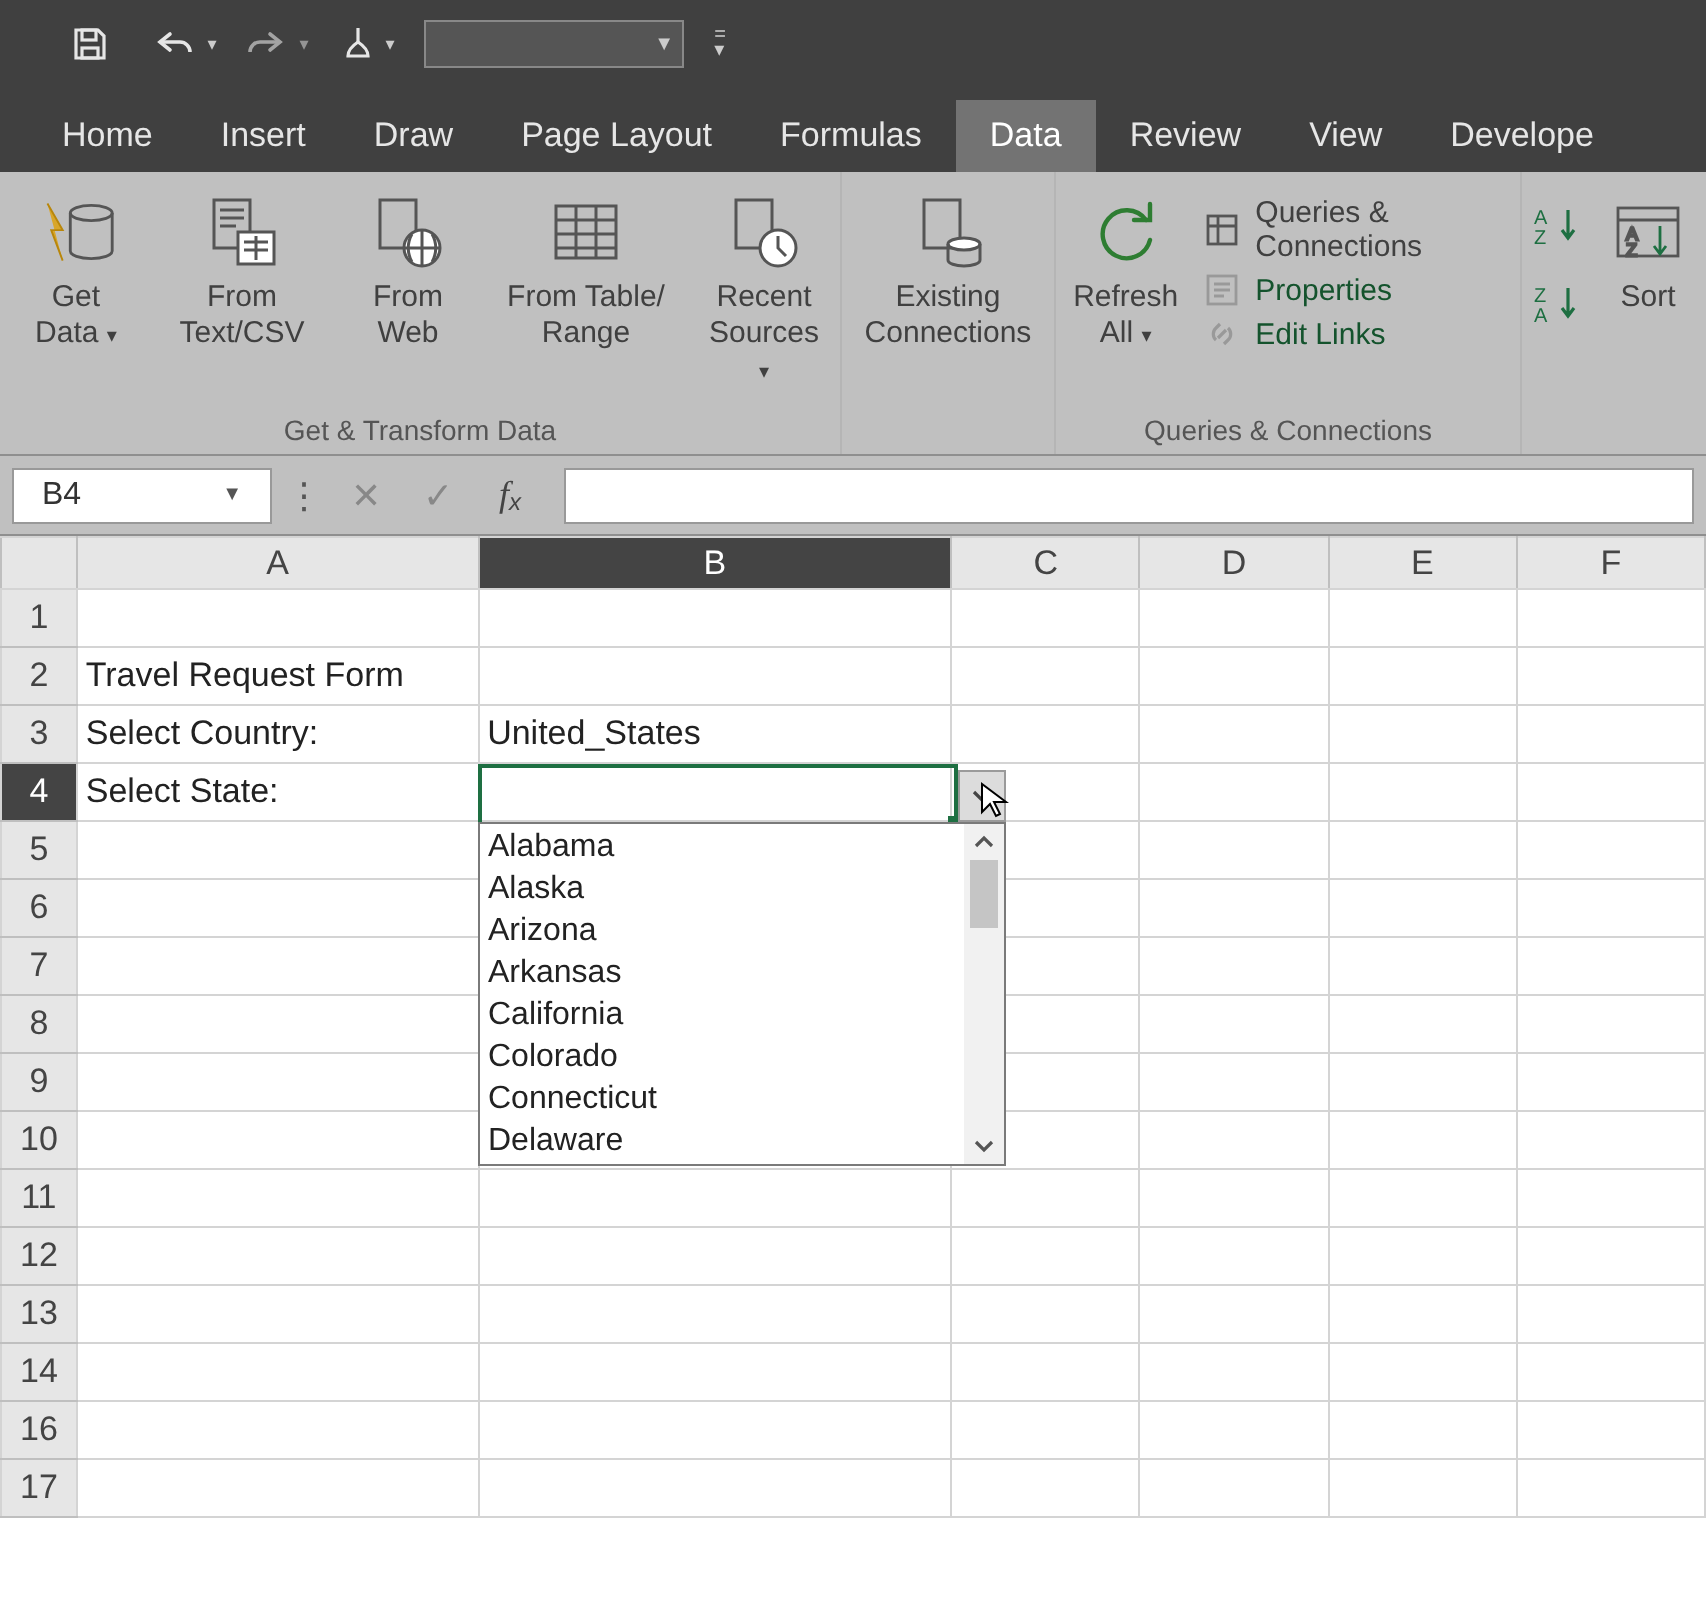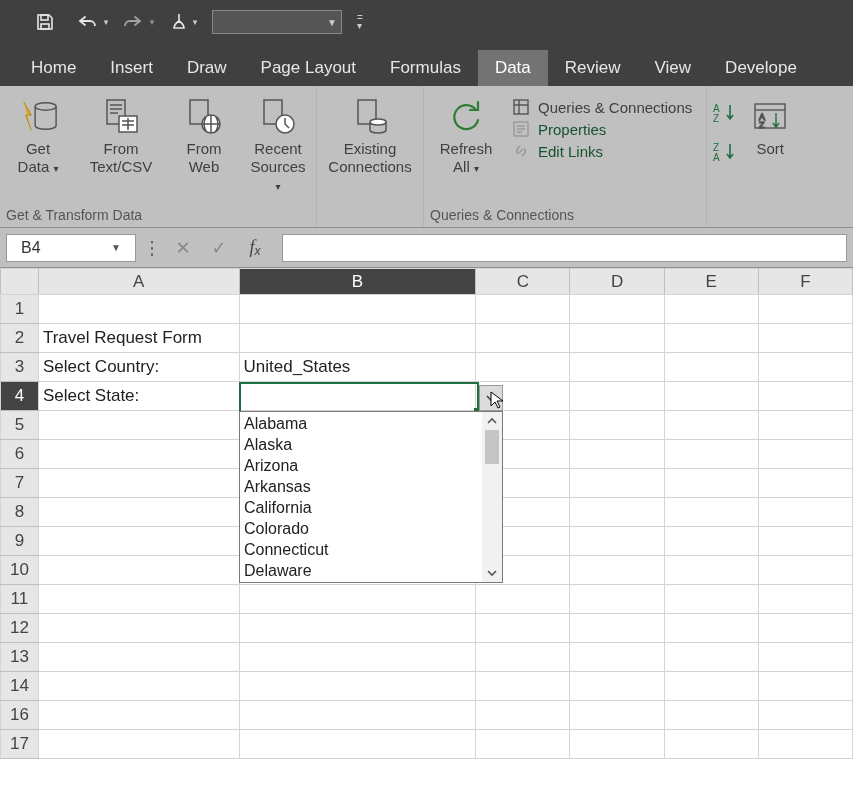--- a/index.html
+++ b/index.html
@@ -64,21 +64,21 @@
     width: 72px; text-align: center;
     padding-top: 4px;
     color: #404040;
   }
   .big-btn.narrow-64 { width: 64px; }
   .big-btn.wide-82 { width: 82px; }
   .big-btn.wide-94 { width: 94px; }
   .big-btn .ic { width: 40px; height: 40px; display:flex; align-items:center; justify-content:center; }
   .big-btn .lbl { font-size: 15px; line-height: 18px; color: #404040; margin-top:4px;}
   .group-label {
-    font-size: 14px; color: #555; padding-bottom:2px;
+    text-align: center; font-size: 14px; color: #555; padding-bottom:2px;
   }
   .small-stack { display:flex; flex-direction:column; gap:4px; padding-top:6px; padding-right:8px;}
   .small-cmd { display:flex; align-items:center; gap:8px; font-size:15px; color:#404040; }
   .small-cmd.disabled { color:#14532d; }
   .small-cmd .sic { width:18px; height:18px; }
 
   
   .fb-row {
     height: 40px;
     background: #c0c0c0;
@@ -261,20 +261,29 @@
       </div>
       <div class="big-btn narrow-64">
         <div class="ic">
           <svg width="40" height="40" viewBox="0 0 40 40" fill="none" stroke="#555" stroke-width="1.5">
             <rect x="6" y="4" width="18" height="24"></rect>
             <circle cx="27" cy="28" r="9" fill="#fff"></circle>
               <path d="M18 28h18M27 19v18M22 21a14 14 0 0 0 0 14M32 21a14 14 0 0 1 0 14"></path>
           </svg>
         </div>
         <div class="lbl"><span>From</span><br><span>Web</span></div>
+      </div>
+      <div class="big-btn wide-94">
+        <div class="ic">
+          <svg width="38" height="38" viewBox="0 0 38 38" fill="none" stroke="#555" stroke-width="1.5">
+            <rect x="4" y="6" width="30" height="26"></rect>
+              <path d="M4 13h30M4 20h30M4 27h30M14 6v26M24 6v26"></path>
+          </svg>
+        </div>
+        <div class="lbl"><span>From Table/</span><br><span>Range</span></div>
       </div>
       <div class="big-btn narrow-64">
         <div class="ic">
           <svg width="40" height="40" viewBox="0 0 40 40" fill="none" stroke="#555" stroke-width="1.5">
             <rect x="6" y="4" width="18" height="24"></rect>
               <circle cx="27" cy="28" r="9" fill="#fff"></circle>
               <path d="M27 22v6l4 4"></path>
           </svg>
         </div>
         <div class="lbl"><span>Recent</span><br><span>Sources</span> <span style="font-size:10px">▾</span></div>

